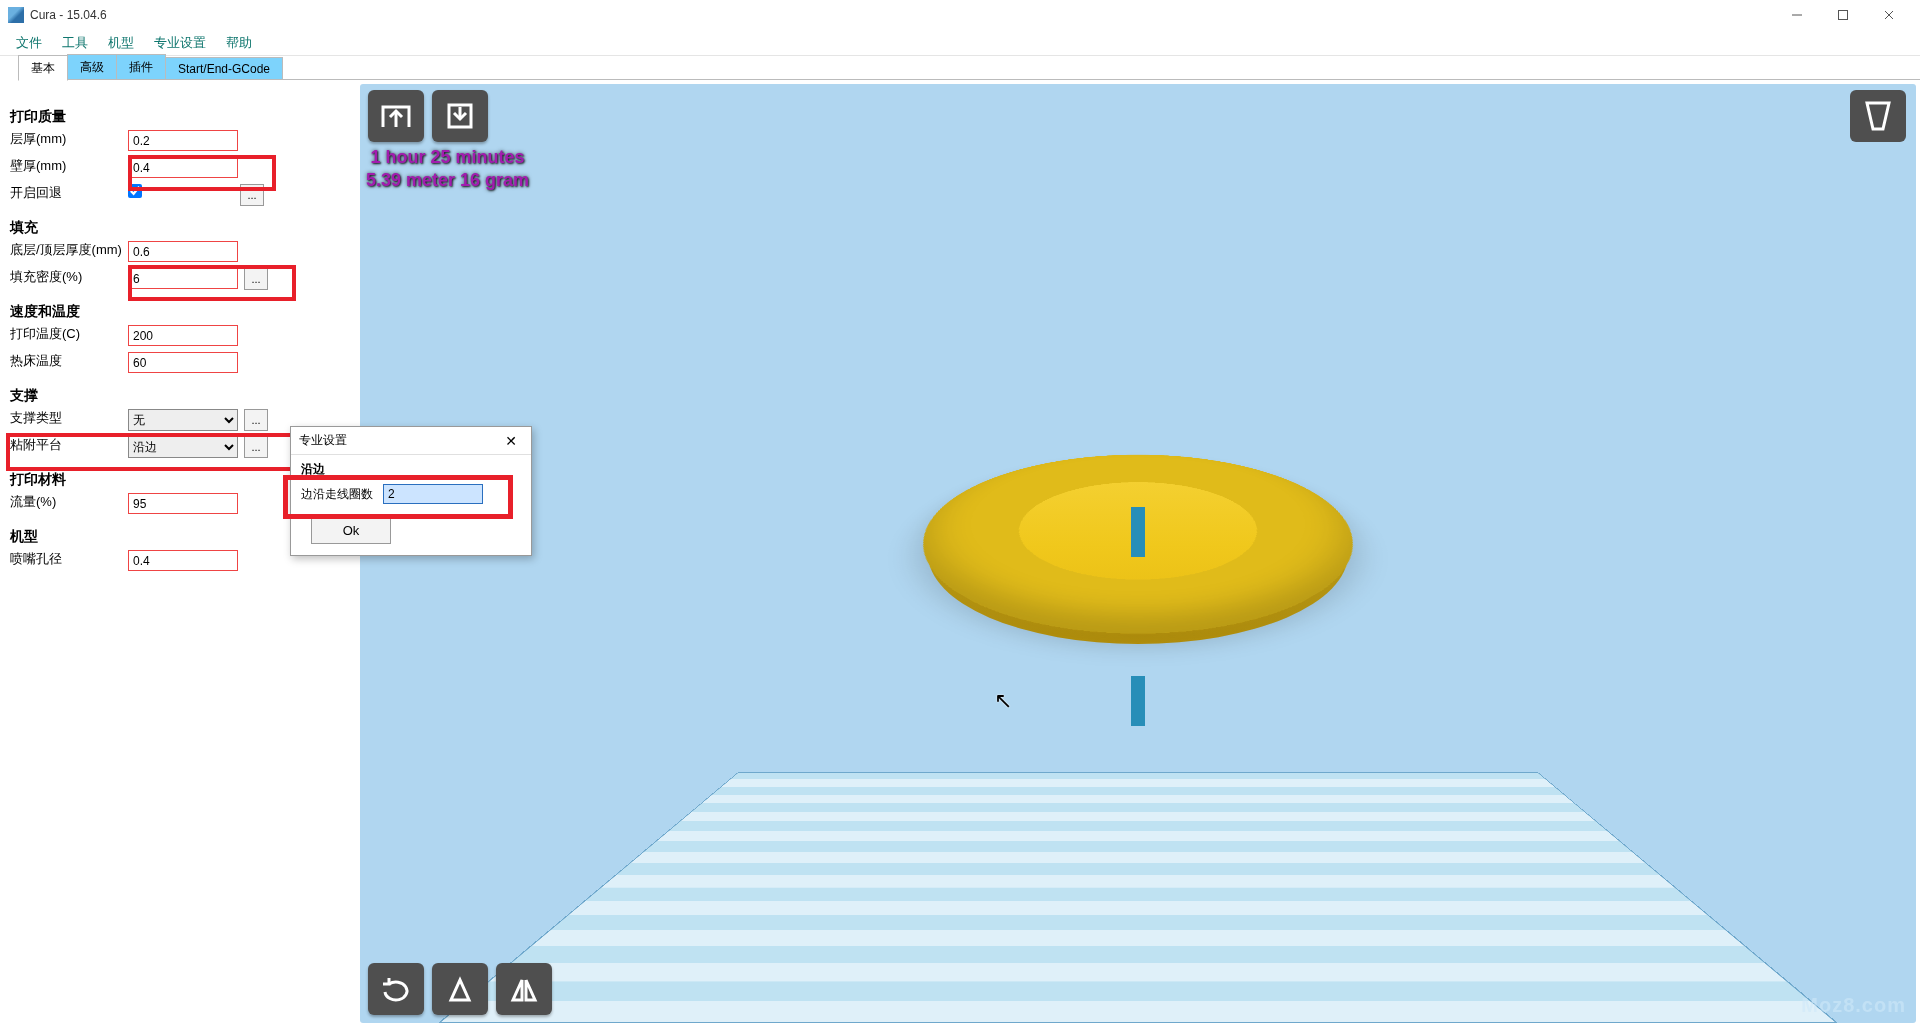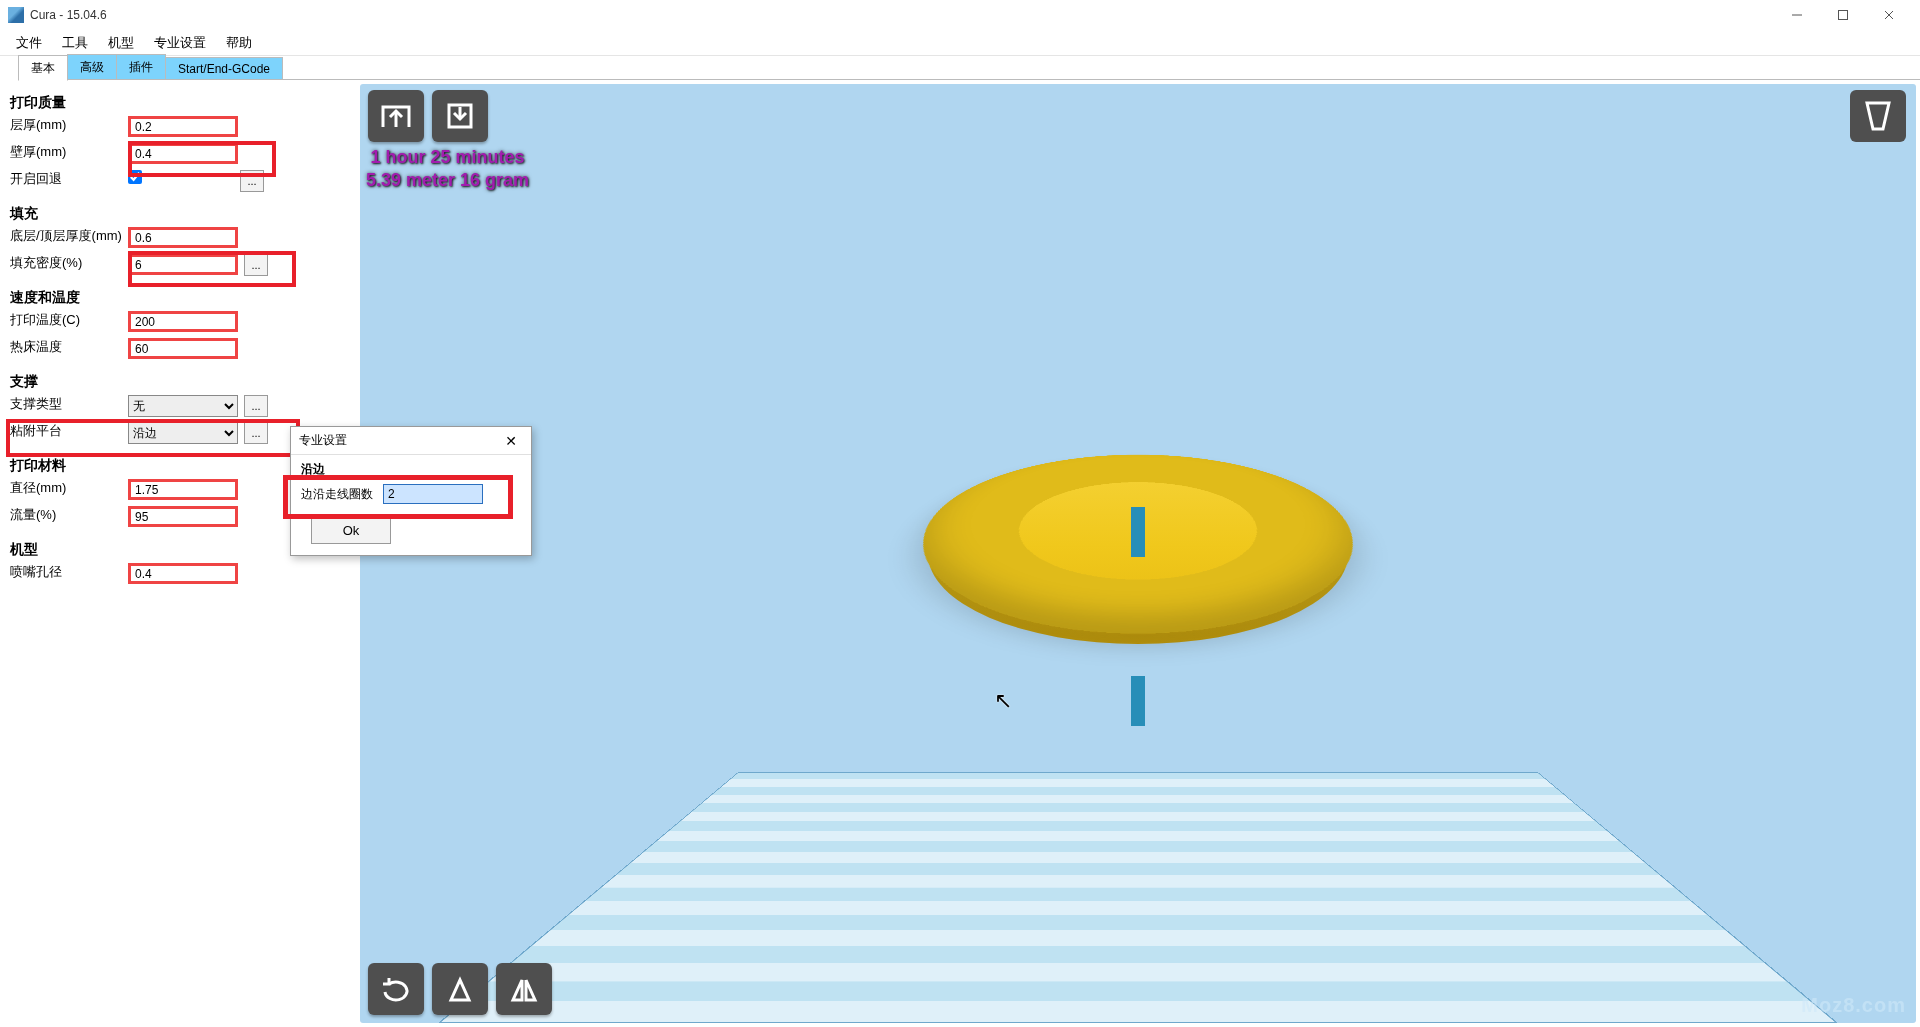--- a/index.html
+++ b/index.html
@@ -6,39 +6,39 @@
 html, body { width: 1920px; height: 1027px; overflow: hidden; background: #fff; }
 
 
 .titlebar { height: 30px; background: #fff; display: flex; align-items: center; padding: 0 8px; font-size: 12px; color: #333; }
 .titlebar .app-icon { width: 16px; height: 16px; background: linear-gradient(135deg,#6ab0e0 40%,#2d6fa8 60%); margin-right: 6px; }
 .titlebar .spacer { flex: 1; }
 .win-btn { width: 46px; height: 30px; display: flex; align-items: center; justify-content: center; color: #555; font-size: 12px; }
 .win-btn svg { stroke: #555; stroke-width: 1; fill: none; }
 
 
-.menubar { height: 26px; display: flex; align-items: center; padding: 0 6px; font-size: 13px; color: #000000; border-bottom: 1px solid #e5e5e5; }
+.menubar { height: 26px; display: flex; align-items: center; padding: 0 6px; font-size: 13px; color: #0f766e; border-bottom: 1px solid #e5e5e5; }
 .menubar span { padding: 2px 10px; }
 
 
 .tabbar { height: 24px; display: flex; align-items: flex-end; padding-left: 18px; font-size: 12px; background: #fff; }
 .tab { padding: 4px 12px 3px; border: 1px solid #bbb; border-bottom: 1px solid #fff; margin-right: -1px; background: #fff; position: relative; top: 1px; }
 .tab.inactive { background: #7dd3fc; border-bottom: 1px solid #bbb; top: 0; }
 .tabstrip-border { border-bottom: 1px solid #bbb; flex: 1; height: 24px; }
 
 
 .main { display: flex; height: calc(1027px - 30px - 26px - 24px); }
-.leftpanel { width: 360px; padding: 6px 10px; font-size: 13px; background: #fff; overflow: hidden; }
+.leftpanel { width: 360px; padding: 20px 10px; font-size: 13px; background: #fff; overflow: hidden; }
 .viewport { flex: 1; background: #b0d6f0; position: relative; margin: 4px 4px 4px 0; border-radius: 3px; overflow: hidden; }
 
 
 .section-title { font-weight: bold; font-size: 14px; margin: 8px 0 4px; }
 .row { display: flex; align-items: flex-start; height: 27px; }
 .row .label { width: 118px; }
-.row input[type=text] { width: 110px; height: 21px; border: 3px solid #ef4444; padding: 1px 4px; font-size: 12px; }
+.row input[type=text] { width: 110px; height: 21px; border: 1px solid #ef4444; padding: 1px 4px; font-size: 12px; }
 .row select { width: 110px; height: 22px; border: 1px solid #888; font-size: 12px; background: #eee; }
 .row .more { width: 24px; height: 22px; margin-left: 6px; border: 1px solid #999; background: #f3f3f3; font-size: 11px; display: flex; align-items: center; justify-content: center; }
 .row input[type=checkbox] { width: 14px; height: 14px; }
 .hl-row { position: relative; }
 .hl-row::after { content: ""; position: absolute; border: 4px solid #e8202a; pointer-events: none; }
 .hl-wall::after { left: 118px; top: -2px; width: 140px; height: 28px; }
 .hl-fill::after { left: 118px; top: -3px; width: 160px; height: 28px; }
 .hl-adh::after { left: -4px; top: -3px; width: 286px; height: 30px; }
 
 
@@ -171,24 +171,20 @@
       <span class="more">...</span>
     </div>
     <div class="row hl-row hl-adh">
       <span class="label">粘附平台</span>
       <select><option>沿边</option></select>
       <span class="more">...</span>
     </div>
 
     <div class="section-title">打印材料</div>
     <div class="row">
-      <span class="label">直径(mm)</span>
-      <input type="text" value="1.75" style="">
-    </div>
-    <div class="row">
       <span class="label">流量(%)</span>
       <input type="text" value="95" style="">
     </div>
 
     <div class="section-title">机型</div>
     <div class="row">
       <span class="label">喷嘴孔径</span>
       <input type="text" value="0.4" style="">
     </div>
   </div>

